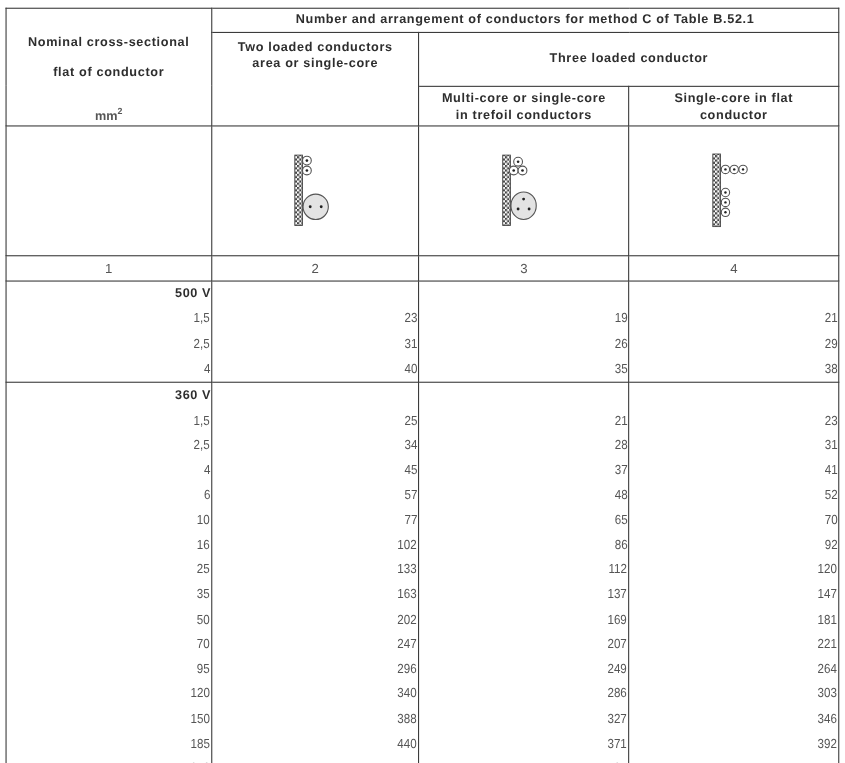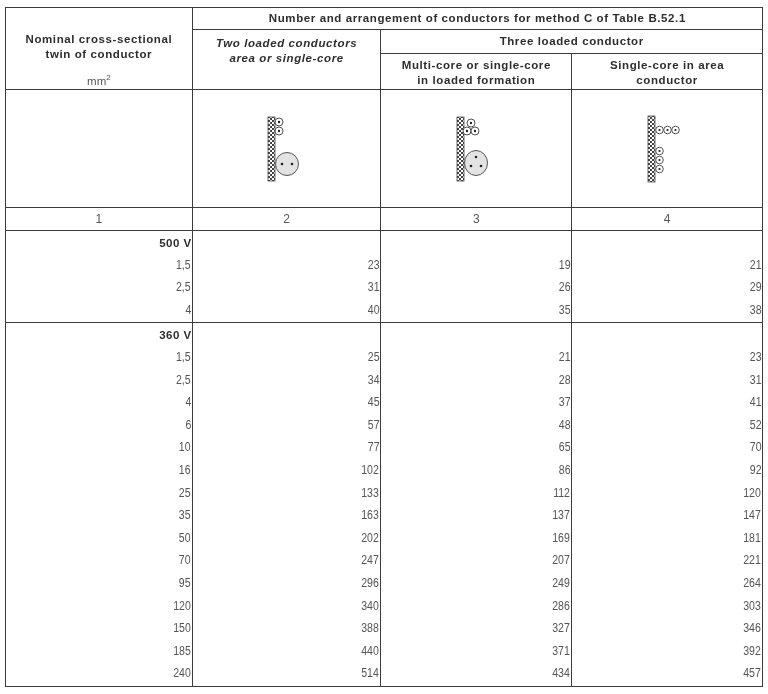--- a/index.html
+++ b/index.html
@@ -50,31 +50,32 @@
       font-size: 12px;
       color: #555;
       font-family: "Liberation Sans Narrow", "Liberation Sans", sans-serif;
     }
     .left-head-box {
       display: flex;
       flex-direction: column;
       align-items: center;
       justify-content: center;
       padding-top: 24px;
+      gap: 12px;
     }
     .mm {
       margin-top: 8px;
       font-size: 11.5px;
-      font-weight: normal;
+      font-weight: bold;
       color: #555;
       letter-spacing: 0;
     }
     .mm sup { font-size: 8px; }
 
-    .sub-head { vertical-align: top !important; padding-top: 6px !important; font-style: italic; }
+    .sub-head { vertical-align: top !important; padding-top: 6px !important; }
     .sub-head-3 { vertical-align: top !important; padding-top: 4px !important; }
 
     .group td { vertical-align: top; }
     .col-list {
       display: flex;
       flex-direction: column;
       align-items: flex-end;
     }
     .gv {
       font-weight: bold;
@@ -102,40 +103,40 @@
     <col class="c0">
       <col class="c1">
       <col class="c2">
       <col class="c3">
   </colgroup>
   <tbody>
       <tr class="r-top">
     <td rowspan="3" class="hdr" style="vertical-align:middle;">
       <div class="left-head-box">
         <span>Nominal cross-sectional</span>
-        <span>twin of conductor</span>
+        <span>flat of conductor</span>
         <span class="mm"><span>mm</span><sup>2</sup></span>
       </div>
     </td>
     <td colspan="3" class="hdr">Number and arrangement of conductors for method C of Table B.52.1</td>
   </tr>
   <tr class="r-sub">
     <td rowspan="2" class="hdr sub-head">
       <div>Two loaded conductors</div>
       <div>area or single-core</div>
     </td>
     <td colspan="2" class="hdr">Three loaded conductor</td>
   </tr>
   <tr style="height:36px;">
     <td class="hdr sub-head-3">
       <div>Multi-core or single-core</div>
-      <div>in loaded formation</div>
+      <div>in trefoil conductors</div>
     </td>
     <td class="hdr sub-head-3">
-      <div>Single-core in area</div>
+      <div>Single-core in flat</div>
       <div>conductor</div>
     </td>
   </tr>
   <tr class="r-img">
     <td style="border-top:none;"></td>
     <td>
       <div class="svgwrap">
         <svg width="50" height="70" viewBox="0 0 50 70">
           <defs>
             <pattern id="chk" width="4" height="4" patternUnits="userSpaceOnUse">

